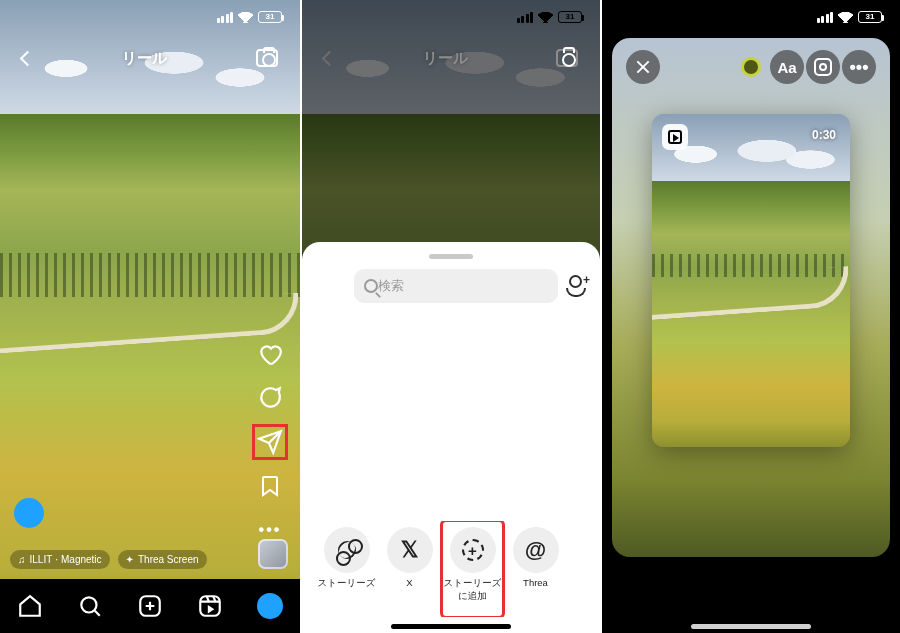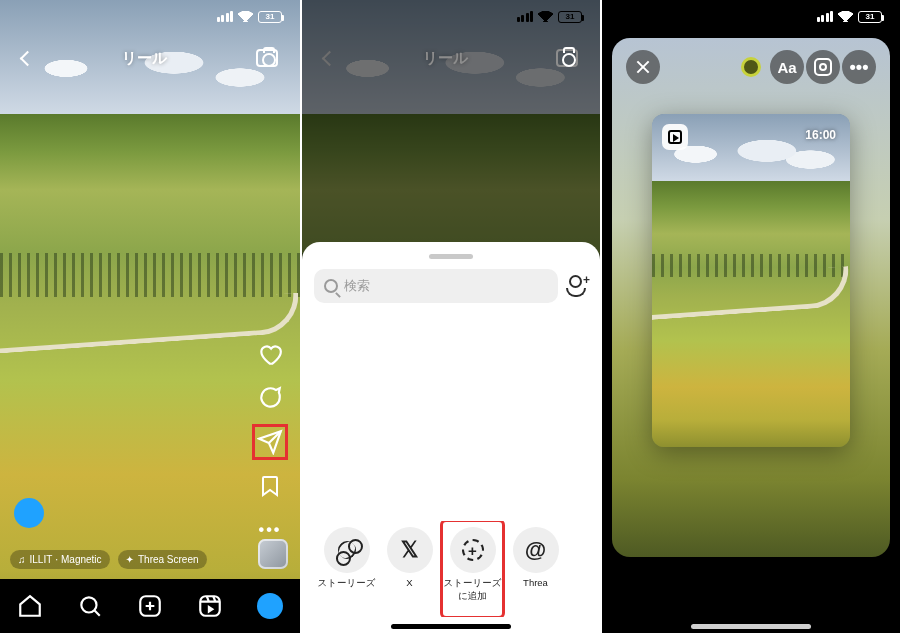--- a/index.html
+++ b/index.html
@@ -36,21 +36,21 @@
     border-radius:0 0 220px 0;
     border-bottom:5px solid #e6e1c7; border-right:5px solid #e6e1c7;
     transform:rotate(-4deg);
   }
 
   
   .status { position:absolute; top:0; left:0; right:0; height:34px;
     display:flex; align-items:center; justify-content:space-between;
     padding:0 18px; color:#fff; font-size:13px; font-weight:600; z-index:20; }
   .status.dark { color:#000; }
-  .sb-right { display:flex; align-items:flex-start; gap:5px; }
+  .sb-right { display:flex; align-items:flex-end; gap:5px; }
   .bars { display:inline-flex; align-items:flex-end; gap:1.5px; }
   .bars i{ width:3px; background:currentColor; display:block; border-radius:1px;}
   .bars i:nth-child(1){height:5px}.bars i:nth-child(2){height:7px}
   .bars i:nth-child(3){height:9px}.bars i:nth-child(4){height:11px}
   .wifi{ width:15px;height:11px; background:
     radial-gradient(circle at 50% 100%, currentColor 2px, transparent 2.5px),
     conic-gradient(from -45deg at 50% 100%, currentColor 0 90deg, transparent 0);
     -webkit-mask:radial-gradient(circle at 50% 100%, #000 11px, transparent 11.5px);
   }
   .batt{ position:relative; border:1px solid currentColor; border-radius:3px;
@@ -94,21 +94,21 @@
   .nav .nico{color:#fff}
   .prof{width:26px;height:26px;border-radius:50%;background:#1fa2ff;}
 
   
   .dim{position:absolute;inset:0;background:rgba(0,0,0,.55);z-index:5}
   .sheet{position:absolute;left:0;right:0;bottom:0;top:242px;background:#fff;
     border-radius:18px 18px 0 0;z-index:30;padding:10px 12px 0;}
   .grab{width:44px;height:5px;background:#c9c9c9;border-radius:3px;margin:2px auto 10px;}
   .searchrow{display:flex;align-items:center;gap:8px;}
   .searchbox{flex:1;background:#efefef;border-radius:10px;height:34px;
-    display:flex;align-items:center;gap:6px;padding:0 10px;color:#9a9a9a;font-size:13px;}
+    display:flex;align-items:center;padding:0 10px;color:#9a9a9a;font-size:13px;margin-left:40px;}
   .mag{width:14px;height:14px;border:2px solid #9a9a9a;border-radius:50%;position:relative;}
   .mag::after{content:"";position:absolute;right:-5px;bottom:-5px;width:6px;height:2px;
     background:#9a9a9a;transform:rotate(45deg);}
   .addp{width:22px;height:22px;position:relative;}
   .addp .h{width:13px;height:13px;border:2px solid #2c2c2c;border-radius:50%;position:absolute;left:3px;top:0;}
   .addp .b{width:20px;height:9px;border:2px solid #2c2c2c;border-top:none;border-radius:0 0 10px 10px;position:absolute;bottom:0;left:0;}
   .addp .p{position:absolute;right:-2px;top:-2px;font-size:12px;font-weight:700;color:#2c2c2c;}
 
   .sheet-body{height:218px;}
   .share-row{display:flex;gap:2px;overflow:hidden;padding:0 2px;}
@@ -393,18 +393,18 @@
 
     <div class="embed">
       <div class="landscape">
           <div class="clouds"></div>
           <div class="cypress-band"></div>
           <div class="road"></div>
         </div>
       <div class="badge-reel">
         <span class="reel-gly"></span>
       </div>
-      <div class="dur">16:00</div>
+      <div class="dur">0:30</div>
     </div>
   </div>
 
   <div class="homebar hb-light"></div>
 </div>
 
 </body></html>

